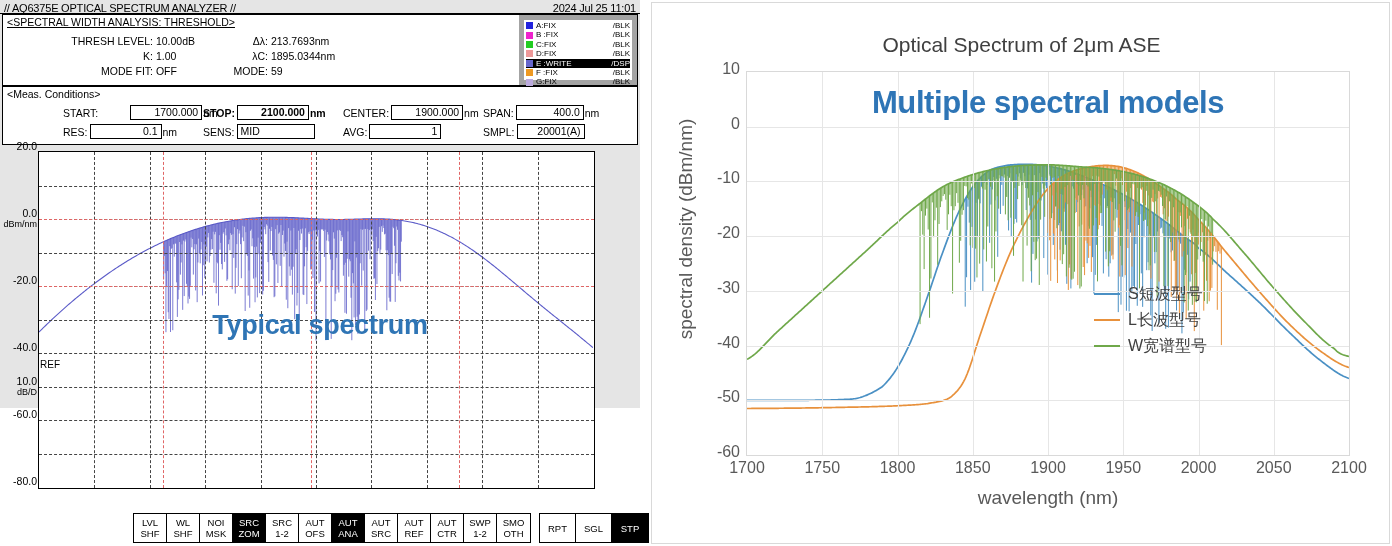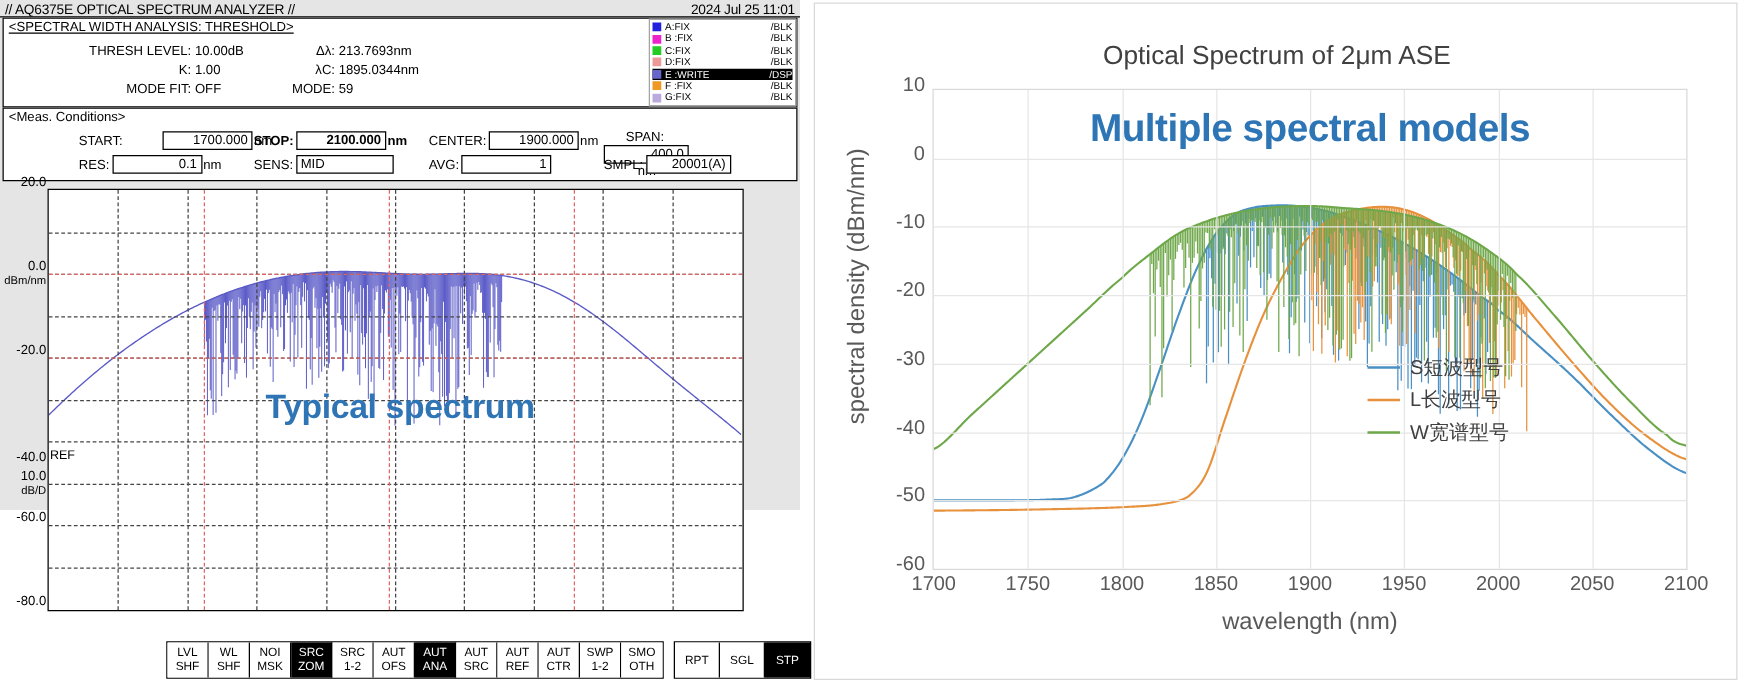--- a/index.html
+++ b/index.html
@@ -44,21 +44,21 @@
   #an-l3 { left:30px;  top:50px; }
   #an-r1 { left:225px; top:20px; }
   #an-r2 { left:225px; top:35px; }
   #an-r3 { left:225px; top:50px; }
   .an-lbl-w1 { width:120px; }
   .an-lbl-w2 { width:40px; }
 
   
   #trace-panel {
     position:absolute; left:519px; top:15px; width:118px; height:70px;
-    border:1px solid #a3a3a3; background:#fff; padding:1px 2px;
+    border:5px solid #a3a3a3; background:#fff; padding:1px 2px;
   }
   .trace-row {
     display:flex; align-items:center; height:9.4px; font-size:8px;
     line-height:9.4px; white-space:nowrap;
   }
   .trace-row .sw { width:7px; height:7px; margin-right:3px; flex:0 0 auto; }
   .trace-row .tn { flex:1 1 auto; }
   .trace-row .tm { flex:0 0 auto; }
   .trace-row.active { background:#000; color:#fff; }
 
@@ -258,21 +258,21 @@
           <div class="mcell" style="left: 200px; font-weight: bold;">
             <span class="ml">STOP:</span>
             <span class="mf" style="width: 72px;">2100.000</span>
             <span class="mu">nm</span>
           </div>
           <div class="mcell" style="left: 340px;">
             <span class="ml">CENTER:</span>
             <span class="mf" style="width: 72px;">1900.000</span>
             <span class="mu">nm</span>
           </div>
-          <div class="mcell" style="left: 480px; flex-direction: column;">
+          <div class="mcell" style="left: 480px;">
             <span class="ml">SPAN:</span>
             <span class="mf" style="width: 68px;">400.0</span>
             <span class="mu">nm</span>
           </div>
         </div>
       <div class="mrow" id="mrow2">
           <div class="mcell" style="left: 60px;">
             <span class="ml">RES:</span>
             <span class="mf" style="width: 72px;">0.1</span>
             <span class="mu">nm</span>
@@ -290,21 +290,21 @@
             <span class="mf" style="width: 68px;">20001(A)</span>
           </div>
         </div>
     </div>
 
     <div id="graph-wrap">
       <div id="ylabels">
           <div class="ylab" style="top: -6px;">20.0</div>
           <div class="ylab" style="top: 61px;">0.0</div>
           <div class="ylab" style="top: 128px;">-20.0</div>
-          <div class="ylab" style="top: 195px; margin-top: 19px;">-40.0</div>
+          <div class="ylab" style="top: 195px;">-40.0</div>
           <div class="ylab" style="top: 262px;">-60.0</div>
           <div class="ylab" style="top: 329px;">-80.0</div>
           <div class="ylab2" style="top: 73px;">dBm/nm</div>
           <div class="ylab" style="top: 228.5px;">10.0</div>
           <div class="ylab2" style="top: 240.5px;">dB/D</div>
         </div>
       <div id="plot">
         <svg width="554" height="335" viewBox="0 0 554 335">
           <path id="osa-trace" fill="none" stroke="#5b5bc8" stroke-width="1.1" d="M0.00 180.04 L1.39 178.67 L2.77 177.30 L4.16 175.95 L5.54 174.60 L6.93 173.27 L8.31 171.94 L9.70 170.61 L11.08 169.30 L12.46 167.99 L13.85 166.70 L15.23 165.41 L16.62 164.13 L18.00 162.85 L19.39 161.59 L20.77 160.33 L22.16 159.08 L23.55 157.84 L24.93 156.61 L26.32 155.38 L27.70 154.17 L29.08 152.96 L30.47 151.76 L31.86 150.57 L33.24 149.38 L34.63 148.21 L36.01 147.04 L37.40 145.88 L38.78 144.73 L40.16 143.59 L41.55 142.46 L42.94 141.33 L44.32 140.21 L45.71 139.10 L47.09 138.00 L48.47 136.91 L49.86 135.83 L51.24 134.75 L52.63 133.68 L54.02 132.62 L55.40 131.57 L56.78 130.53 L58.17 129.49 L59.55 128.47 L60.94 127.45 L62.33 126.44 L63.71 125.44 L65.09 124.45 L66.48 123.46 L67.86 122.48 L69.25 121.52 L70.64 120.56 L72.02 119.61 L73.41 118.66 L74.79 117.73 L76.18 116.80 L77.56 115.89 L78.94 114.98 L80.33 114.07 L81.71 113.18 L83.10 112.30 L84.48 111.42 L85.87 110.55 L87.25 109.70 L88.64 108.84 L90.03 108.00 L91.41 107.17 L92.80 106.34 L94.18 105.53 L95.56 104.72 L96.95 103.92 L98.33 103.12 L99.72 102.34 L101.11 101.56 L102.49 100.80 L103.88 100.04 L105.26 99.29 L106.64 98.55 L108.03 97.81 L109.42 97.09 L110.80 96.37 L112.19 95.66 L113.57 94.96 L114.95 94.27 L116.34 93.59 L117.72 92.91 L119.11 92.24 L120.50 91.59 L121.88 90.94 L123.27 90.29 L124.65 89.66 L126.04 89.04 L127.42 88.42 L128.81 87.81 L130.19 87.21 L131.57 86.62 L132.96 86.04 L134.34 85.46 L135.73 84.89 L137.12 84.34 L138.50 83.79 L139.88 83.24 L141.27 82.71 L142.66 82.18 L144.04 81.67 L145.43 81.16 L146.81 80.66 L148.20 80.17 L149.58 79.68 L150.97 79.21 L152.35 78.74 L153.74 78.28 L155.12 77.83 L156.50 77.39 L157.89 76.95 L159.27 76.52 L160.66 76.11 L162.04 75.70 L163.43 75.29 L164.81 74.90 L166.20 74.52 L167.59 74.14 L168.97 73.77 L170.35 73.41 L171.74 73.05 L173.13 72.71 L174.51 72.37 L175.90 72.04 L177.28 71.72 L178.66 71.41 L180.05 71.11 L181.44 70.81 L182.82 70.52 L184.21 70.24 L185.59 69.97 L186.98 69.70 L188.36 69.45 L189.75 69.20 L191.13 68.96 L192.51 68.72 L193.90 68.50 L195.28 68.28 L196.67 68.07 L198.05 67.87 L199.44 67.68 L200.82 67.49 L202.21 67.31 L203.59 67.14 L204.98 66.98 L206.37 66.82 L207.75 66.67 L209.13 66.53 L210.52 66.40 L211.91 66.27 L213.29 66.15 L214.68 66.04 L216.06 65.94 L217.45 65.84 L218.83 65.75 L220.22 65.67 L221.60 65.60 L222.99 65.53 L224.37 65.47 L225.75 65.42 L227.14 65.37 L228.52 65.33 L229.91 65.29 L231.29 65.27 L232.68 65.24 L234.06 65.23 L235.45 65.22 L236.84 65.22 L238.22 65.22 L239.60 65.23 L240.99 65.25 L242.38 65.27 L243.76 65.29 L245.15 65.32 L246.53 65.36 L247.91 65.40 L249.30 65.44 L250.69 65.49 L252.07 65.54 L253.46 65.60 L254.84 65.66 L256.23 65.72 L257.61 65.79 L259.00 65.86 L260.38 65.93 L261.76 66.00 L263.15 66.08 L264.53 66.15 L265.92 66.23 L267.31 66.31 L268.69 66.39 L270.07 66.46 L271.46 66.54 L272.84 66.62 L274.23 66.69 L275.62 66.77 L277.00 66.84 L278.38 66.91 L279.77 66.97 L281.15 67.04 L282.54 67.10 L283.92 67.15 L285.31 67.21 L286.69 67.25 L288.08 67.30 L289.46 67.34 L290.85 67.37 L292.23 67.40 L293.62 67.42 L295.00 67.44 L296.39 67.46 L297.77 67.46 L299.16 67.47 L300.55 67.46 L301.93 67.46 L303.31 67.44 L304.70 67.43 L306.08 67.41 L307.47 67.38 L308.86 67.35 L310.24 67.32 L311.63 67.28 L313.01 67.25 L314.39 67.21 L315.78 67.16 L317.17 67.12 L318.55 67.08 L319.94 67.04 L321.32 66.99 L322.70 66.95 L324.09 66.91 L325.48 66.87 L326.86 66.84 L328.25 66.81 L329.63 66.78 L331.02 66.75 L332.40 66.74 L333.79 66.72 L335.17 66.72 L336.56 66.72 L337.94 66.72 L339.33 66.74 L340.71 66.76 L342.10 66.79 L343.48 66.83 L344.87 66.87 L346.25 66.93 L347.63 67.00 L349.02 67.08 L350.40 67.16 L351.79 67.26 L353.17 67.38 L354.56 67.50 L355.94 67.63 L357.33 67.78 L358.71 67.94 L360.10 68.11 L361.48 68.29 L362.87 68.49 L364.25 68.70 L365.64 68.93 L367.02 69.17 L368.41 69.42 L369.80 69.68 L371.18 69.96 L372.56 70.26 L373.95 70.57 L375.33 70.89 L376.72 71.23 L378.11 71.58 L379.49 71.95 L380.88 72.33 L382.26 72.73 L383.64 73.14 L385.03 73.57 L386.42 74.02 L387.80 74.47 L389.19 74.95 L390.57 75.44 L391.95 75.94 L393.34 76.46 L394.73 77.00 L396.11 77.55 L397.50 78.11 L398.88 78.70 L400.27 79.29 L401.65 79.90 L403.04 80.53 L404.42 81.17 L405.81 81.83 L407.19 82.51 L408.58 83.19 L409.96 83.90 L411.35 84.62 L412.73 85.35 L414.12 86.10 L415.50 86.86 L416.88 87.64 L418.27 88.43 L419.65 89.24 L421.04 90.06 L422.42 90.89 L423.81 91.74 L425.19 92.60 L426.58 93.48 L427.96 94.37 L429.35 95.27 L430.73 96.19 L432.12 97.12 L433.50 98.06 L434.89 99.02 L436.27 99.98 L437.66 100.96 L439.05 101.95 L440.43 102.96 L441.81 103.97 L443.20 105.00 L444.58 106.03 L445.97 107.08 L447.36 108.14 L448.74 109.20 L450.13 110.28 L451.51 111.36 L452.89 112.45 L454.28 113.55 L455.67 114.66 L457.05 115.78 L458.44 116.90 L459.82 118.03 L461.20 119.17 L462.59 120.31 L463.98 121.45 L465.36 122.61 L466.75 123.76 L468.13 124.92 L469.52 126.08 L470.90 127.25 L472.29 128.42 L473.67 129.59 L475.06 130.76 L476.44 131.93 L477.83 133.10 L479.21 134.27 L480.60 135.45 L481.98 136.62 L483.37 137.79 L484.75 138.96 L486.13 140.13 L487.52 141.30 L488.90 142.46 L490.29 143.62 L491.67 144.78 L493.06 145.94 L494.44 147.10 L495.83 148.25 L497.21 149.40 L498.60 150.54 L499.98 151.68 L501.37 152.82 L502.75 153.96 L504.14 155.09 L505.52 156.22 L506.91 157.35 L508.30 158.48 L509.68 159.60 L511.06 160.72 L512.45 161.84 L513.84 162.96 L515.22 164.07 L516.61 165.19 L517.99 166.30 L519.38 167.41 L520.76 168.53 L522.14 169.64 L523.53 170.75 L524.91 171.86 L526.30 172.97 L527.69 174.09 L529.07 175.20 L530.46 176.32 L531.84 177.43 L533.23 178.55 L534.61 179.67 L536.00 180.80 L537.38 181.92 L538.76 183.05 L540.15 184.18 L541.53 185.32 L542.92 186.46 L544.31 187.60 L545.69 188.74 L547.08 189.89 L548.46 191.05 L549.85 192.20 L551.23 193.36 L552.62 194.53 L554.00 195.70"></path>
           <g id="osa-spikes" stroke="#5b5bc8" stroke-width="0.8">

